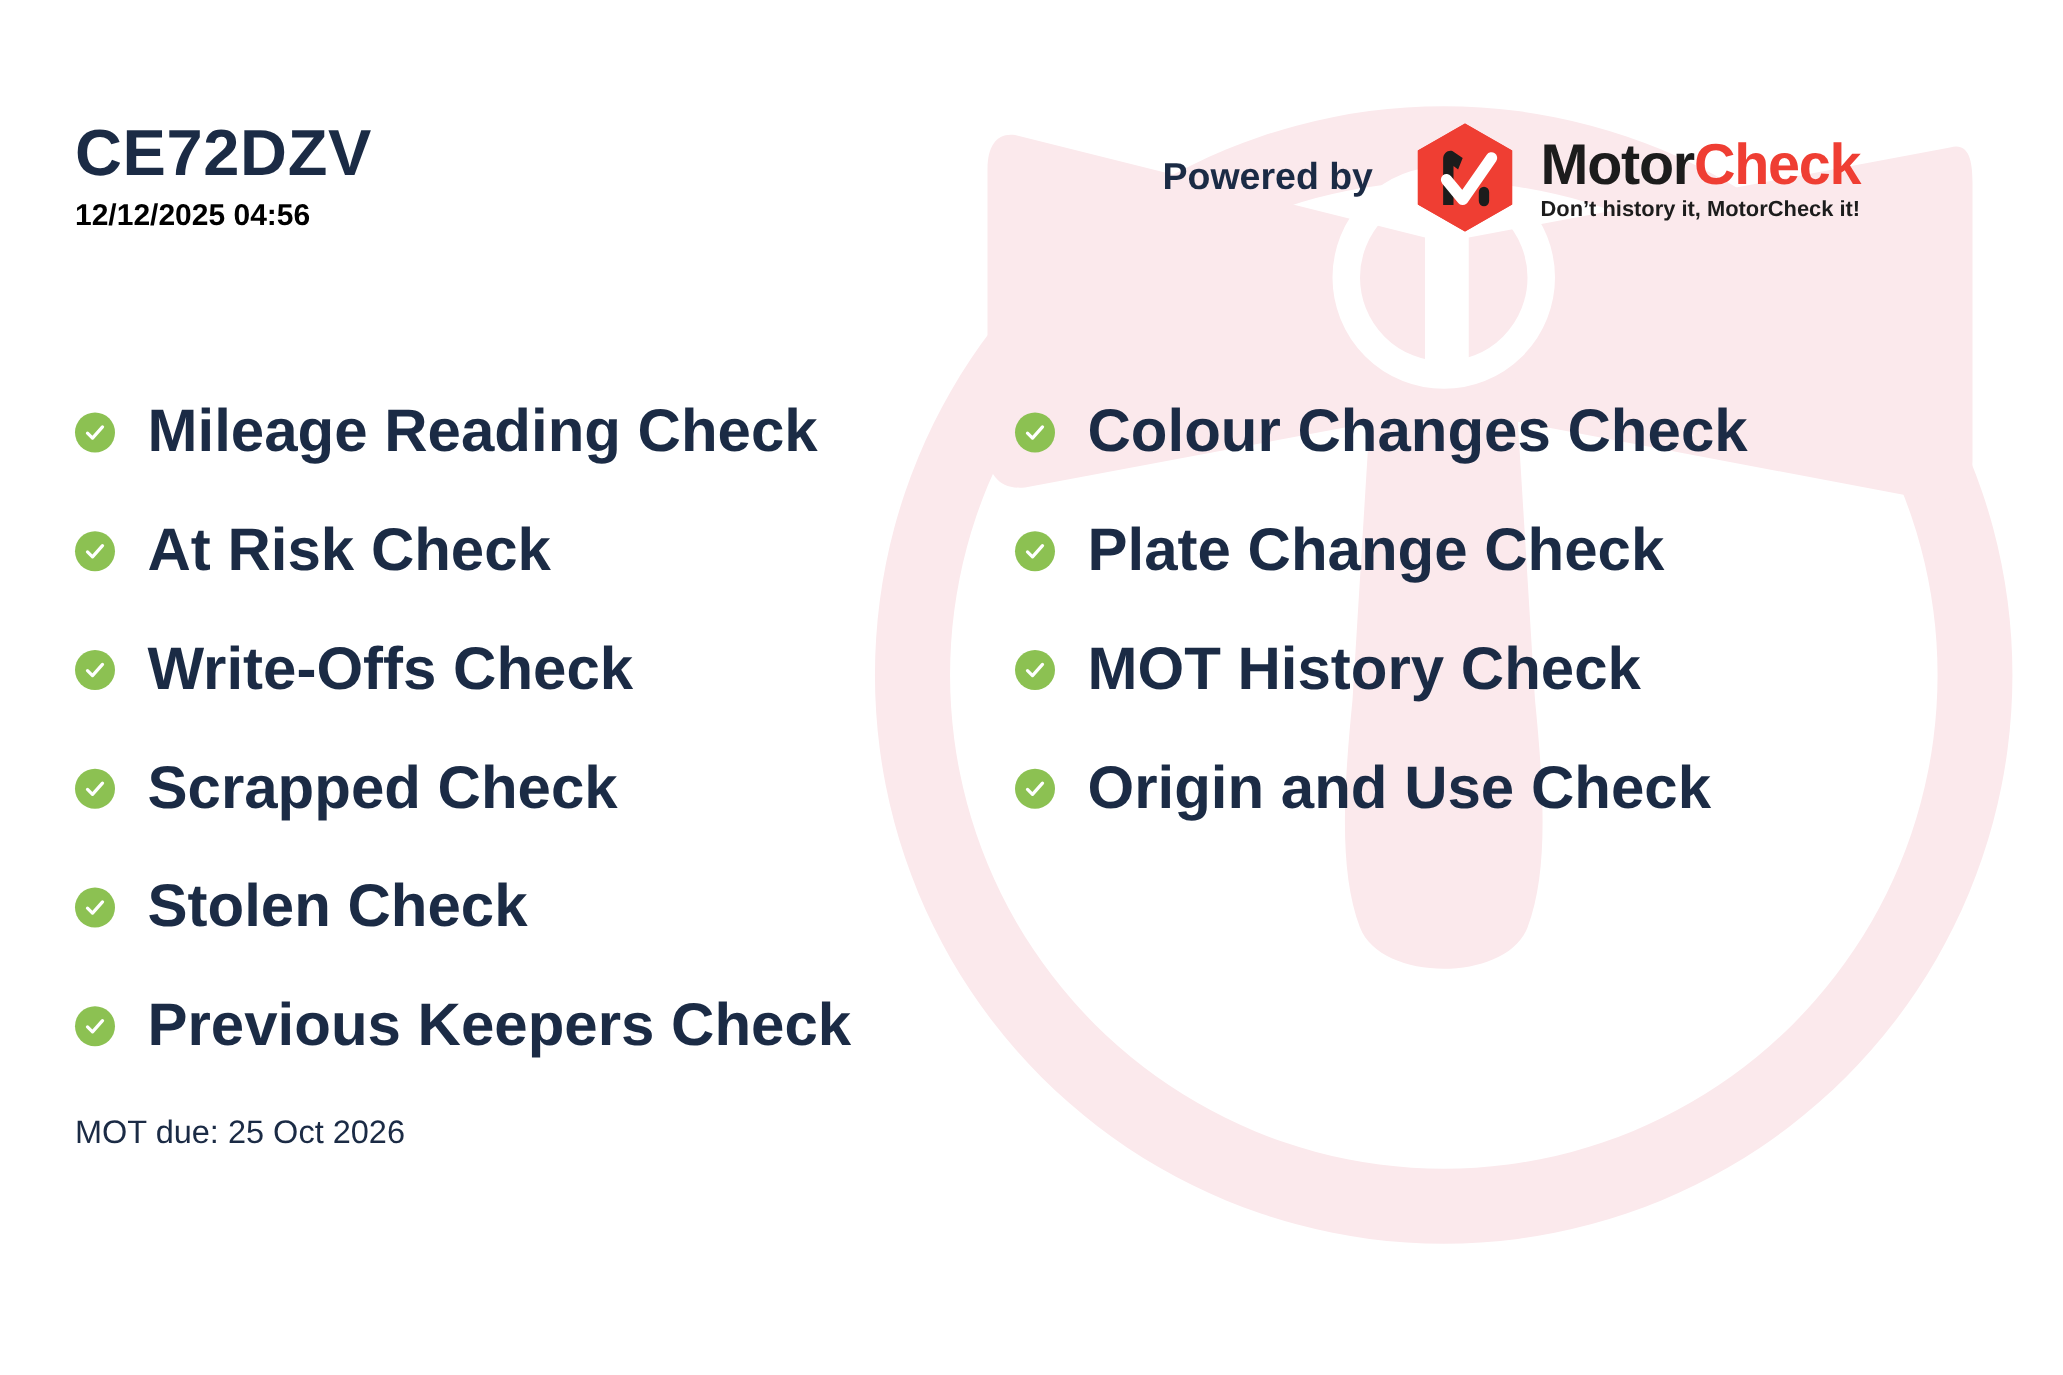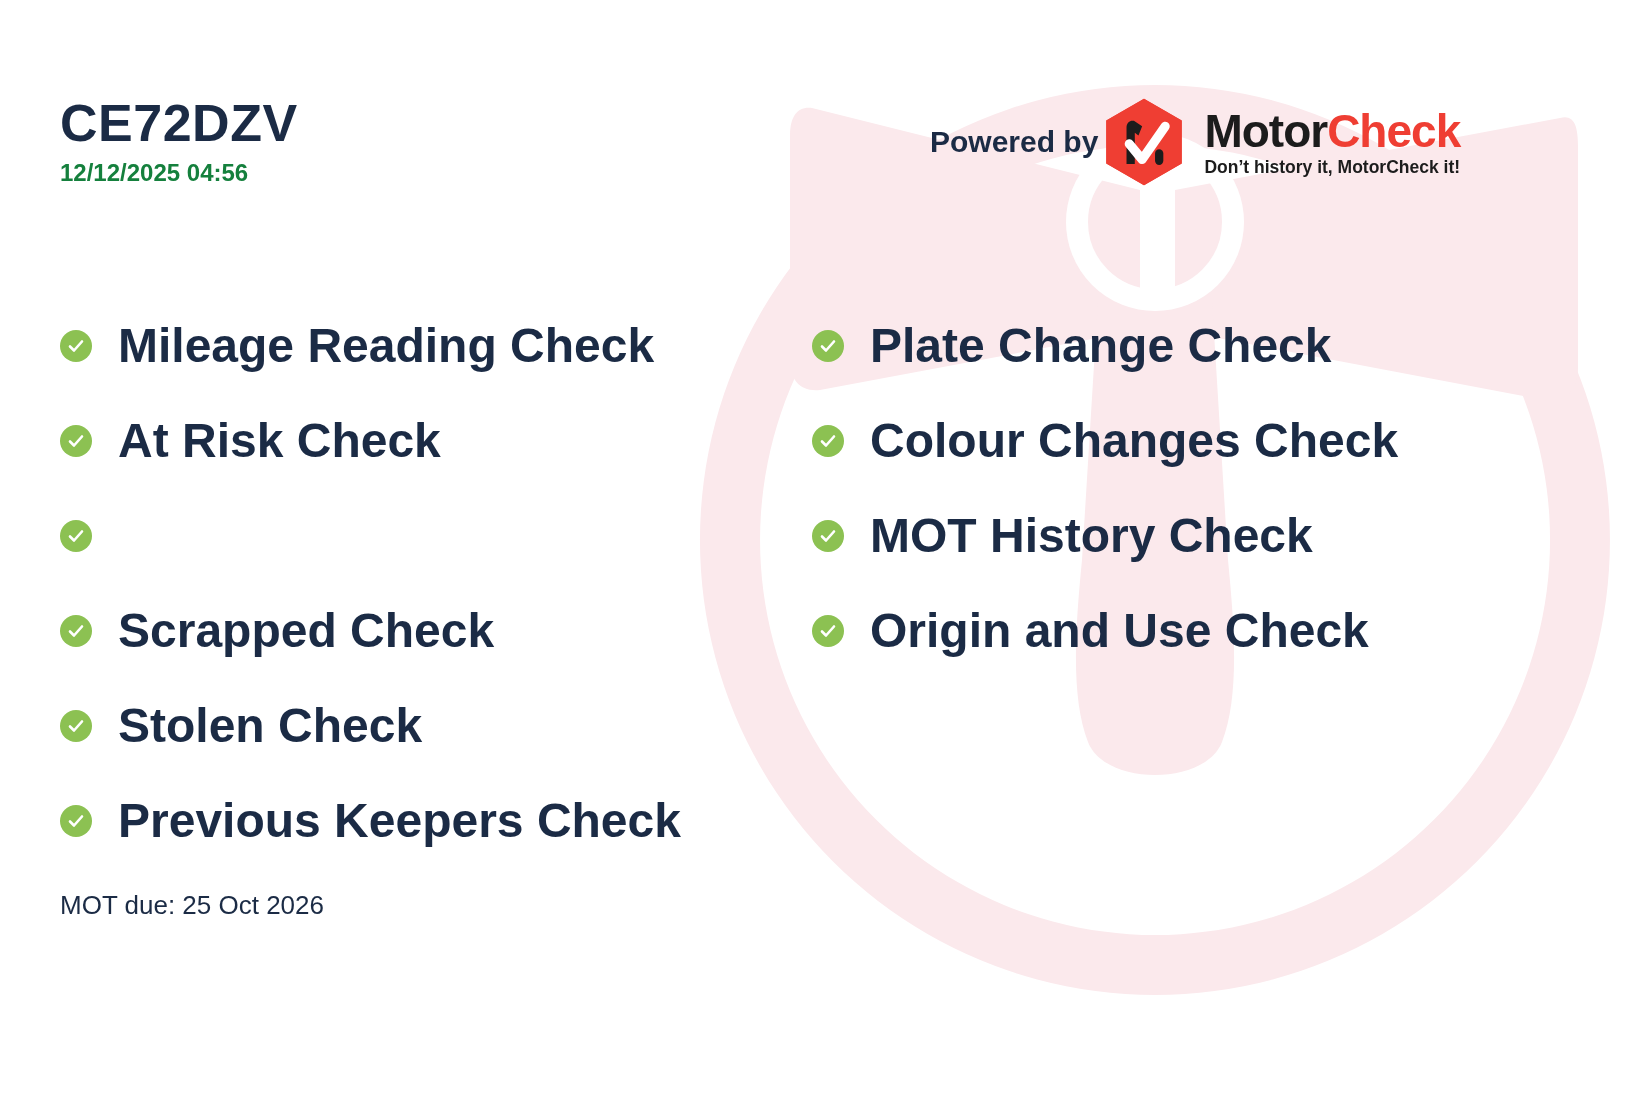--- a/index.html
+++ b/index.html
@@ -51,32 +51,33 @@
     font-size: 42px;
     font-weight: 700;
     color: #1b2b45;
     line-height: 1.18;
     margin-top: 4px;
     white-space: nowrap;
   }
   .timestamp {
     font-size: 24px;
     font-weight: 600;
-    color: #15803d;
+    color: #000000;
     margin-top: 8px;
     white-space: nowrap;
   }
 
   
   .powered-block {
     position: absolute;
     left: 930px;
     top: 96px;
     display: flex;
     align-items: center;
+    gap: 28px;
     z-index: 4;
   }
   .powered-text {
     font-size: 30px;
     font-weight: 600;
     color: #1b2b45;
     white-space: nowrap;
   }
   .logo {
     display: flex;
@@ -229,20 +230,21 @@
           </svg>
       </span>
       <span class="check-label">At Risk Check</span>
     </div>
     <div class="check-item">
       <span class="check-icon">
         <svg width="20" height="20" viewBox="0 0 20 20" xmlns="http://www.w3.org/2000/svg">
             <path d="M4 10.5 L8 14.5 L16 5.5" fill="none" stroke="#ffffff" stroke-width="2.6" stroke-linecap="round" stroke-linejoin="round"></path>
           </svg>
       </span>
+      <span class="check-label">Write-Offs Check</span>
     </div>
     <div class="check-item">
       <span class="check-icon">
         <svg width="20" height="20" viewBox="0 0 20 20" xmlns="http://www.w3.org/2000/svg">
             <path d="M4 10.5 L8 14.5 L16 5.5" fill="none" stroke="#ffffff" stroke-width="2.6" stroke-linecap="round" stroke-linejoin="round"></path>
           </svg>
       </span>
       <span class="check-label">Scrapped Check</span>
     </div>
     <div class="check-item">
@@ -263,36 +265,36 @@
     </div>
   </div>
 
   <div class="col col-right">
     <div class="check-item">
       <span class="check-icon">
         <svg width="20" height="20" viewBox="0 0 20 20" xmlns="http://www.w3.org/2000/svg">
             <path d="M4 10.5 L8 14.5 L16 5.5" fill="none" stroke="#ffffff" stroke-width="2.6" stroke-linecap="round" stroke-linejoin="round"></path>
           </svg>
       </span>
+      <span class="check-label">Colour Changes Check</span>
+    </div>
+    <div class="check-item">
+      <span class="check-icon">
+        <svg width="20" height="20" viewBox="0 0 20 20" xmlns="http://www.w3.org/2000/svg">
+            <path d="M4 10.5 L8 14.5 L16 5.5" fill="none" stroke="#ffffff" stroke-width="2.6" stroke-linecap="round" stroke-linejoin="round"></path>
+          </svg>
+      </span>
       <span class="check-label">Plate Change Check</span>
     </div>
     <div class="check-item">
       <span class="check-icon">
         <svg width="20" height="20" viewBox="0 0 20 20" xmlns="http://www.w3.org/2000/svg">
             <path d="M4 10.5 L8 14.5 L16 5.5" fill="none" stroke="#ffffff" stroke-width="2.6" stroke-linecap="round" stroke-linejoin="round"></path>
           </svg>
       </span>
-      <span class="check-label">Colour Changes Check</span>
-    </div>
-    <div class="check-item">
-      <span class="check-icon">
-        <svg width="20" height="20" viewBox="0 0 20 20" xmlns="http://www.w3.org/2000/svg">
-            <path d="M4 10.5 L8 14.5 L16 5.5" fill="none" stroke="#ffffff" stroke-width="2.6" stroke-linecap="round" stroke-linejoin="round"></path>
-          </svg>
-      </span>
       <span class="check-label">MOT History Check</span>
     </div>
     <div class="check-item">
       <span class="check-icon">
         <svg width="20" height="20" viewBox="0 0 20 20" xmlns="http://www.w3.org/2000/svg">
             <path d="M4 10.5 L8 14.5 L16 5.5" fill="none" stroke="#ffffff" stroke-width="2.6" stroke-linecap="round" stroke-linejoin="round"></path>
           </svg>
       </span>
       <span class="check-label">Origin and Use Check</span>
     </div>

